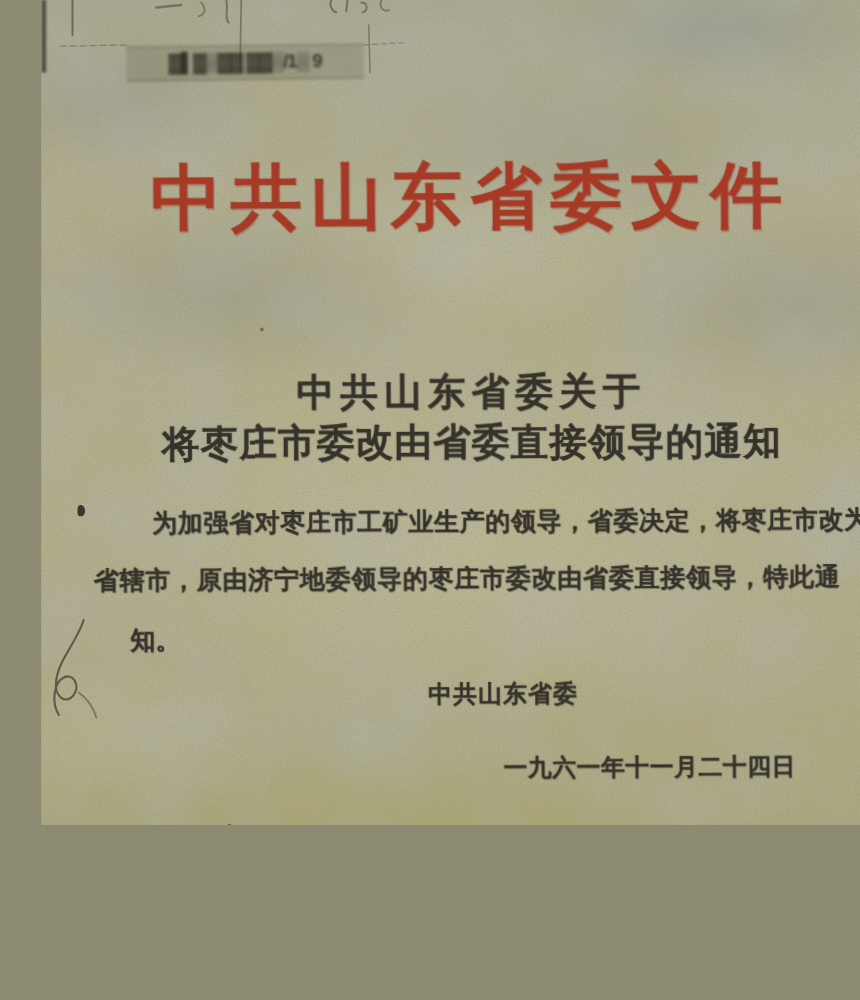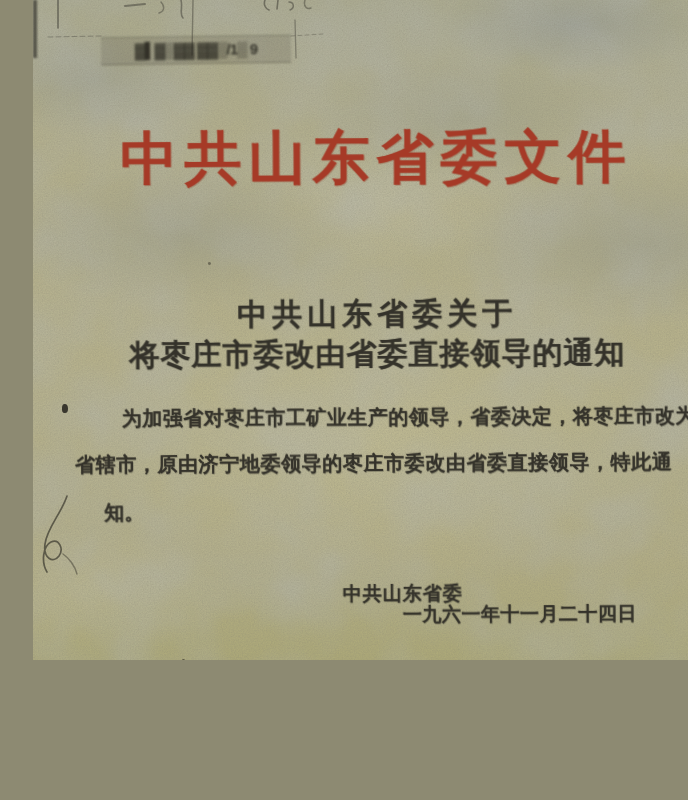--- a/index.html
+++ b/index.html
@@ -34,21 +34,21 @@
   .doc-title{top:120px;left:50%;transform:translateX(-50%);
        font-size:57px;font-weight:bold;letter-spacing:7px;
        color:#a63a27;
        filter:blur(0.4px);
        text-shadow:0 0 1px rgba(150,50,30,0.65), 1px 1px 0 rgba(140,50,32,0.25);}
   .heading1{top:294px;left:50%;transform:translateX(-50%);font-size:30px;font-weight:bold;letter-spacing:5px;}
   .heading2{top:334px;left:50%;transform:translateX(-50%);font-size:30px;font-weight:bold;letter-spacing:1px;}
   .body1{top:404px;left:88px;font-size:20px;font-weight:bold;letter-spacing:0.5px;filter:blur(0.5px);}
   .body2{top:450px;left:41px;font-size:20px;font-weight:bold;letter-spacing:0.6px;filter:blur(0.5px);}
   .body3{top:498px;left:70px;font-size:20px;font-weight:bold;filter:blur(0.5px);}
-  .sig{top:581px;left:308px;font-size:19px;font-weight:bold;letter-spacing:1px;filter:blur(0.5px);}
+  .sig{top:543px;left:308px;font-size:19px;font-weight:bold;letter-spacing:1px;filter:blur(0.5px);}
   .date{top:602px;left:368px;font-size:19px;font-weight:bold;letter-spacing:0.5px;filter:blur(0.5px);}
 
   .stamp{
     position:absolute;top:36px;left:68px;width:190px;height:26px;
     transform:rotate(-0.8deg);
     background:rgba(55,53,44,0.14);
     border-top:1px solid rgba(70,68,56,0.35);
     border-bottom:1px solid rgba(70,68,56,0.45);
     color:rgba(38,36,30,0.88);
     font-size:15px;font-weight:bold;letter-spacing:-1px;

